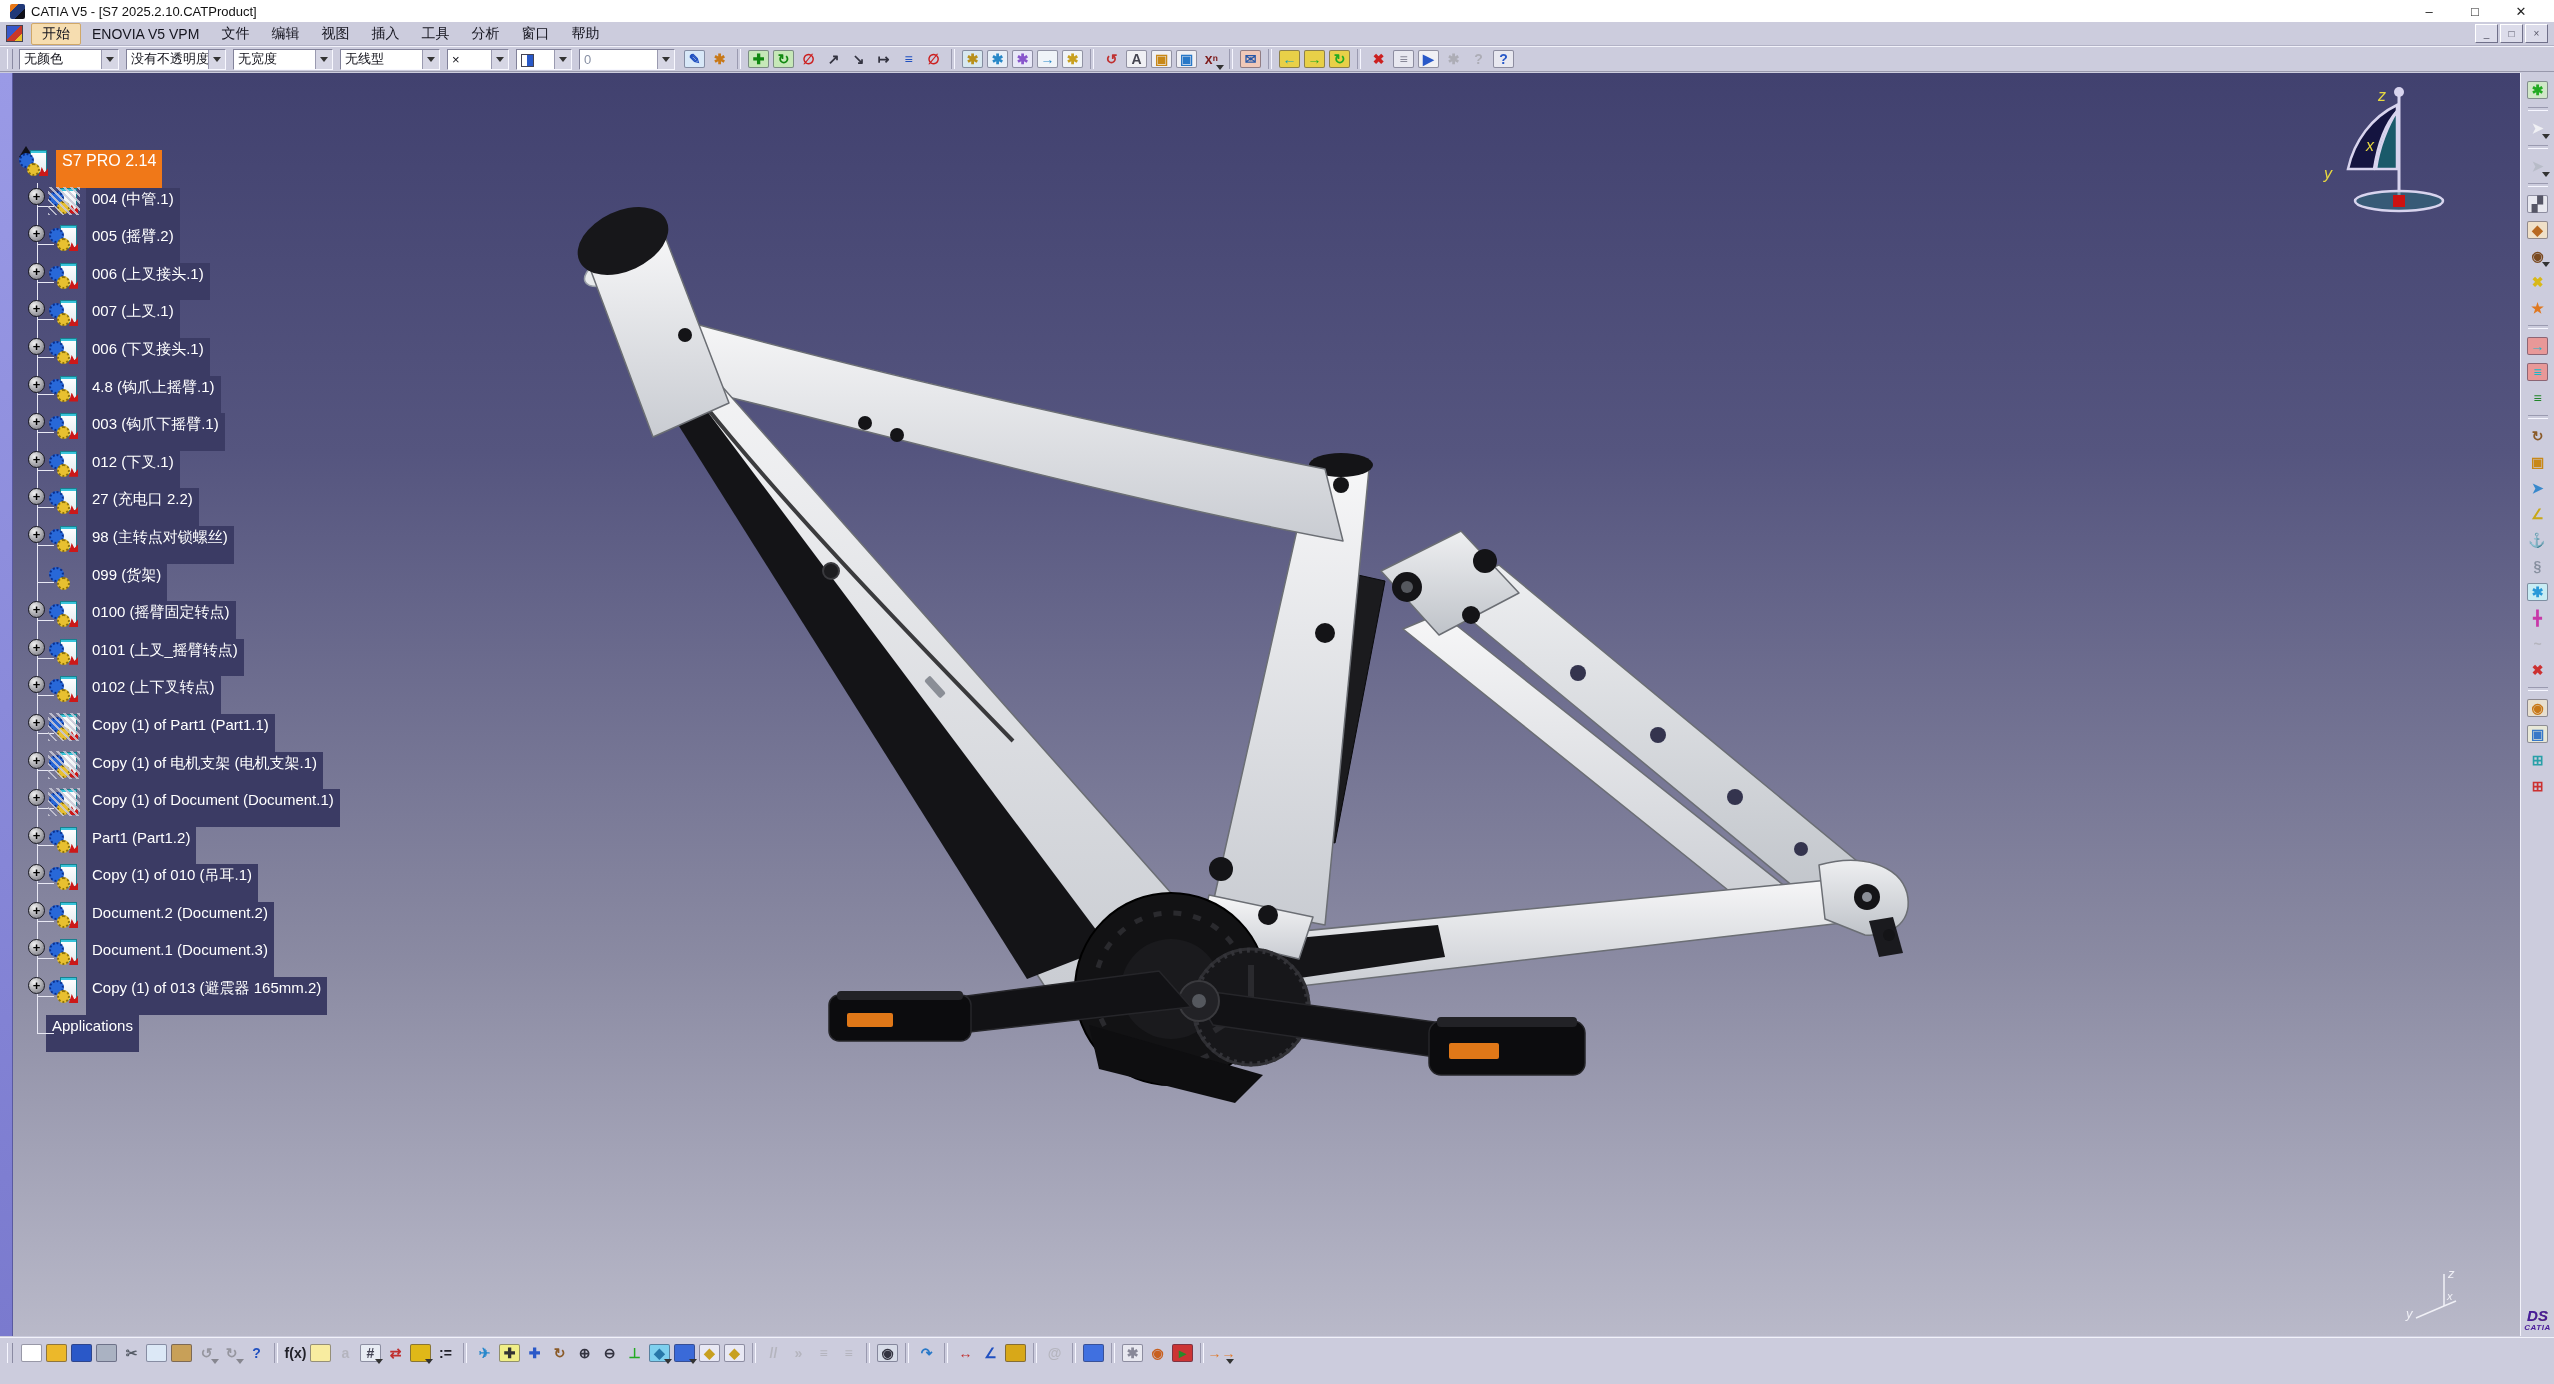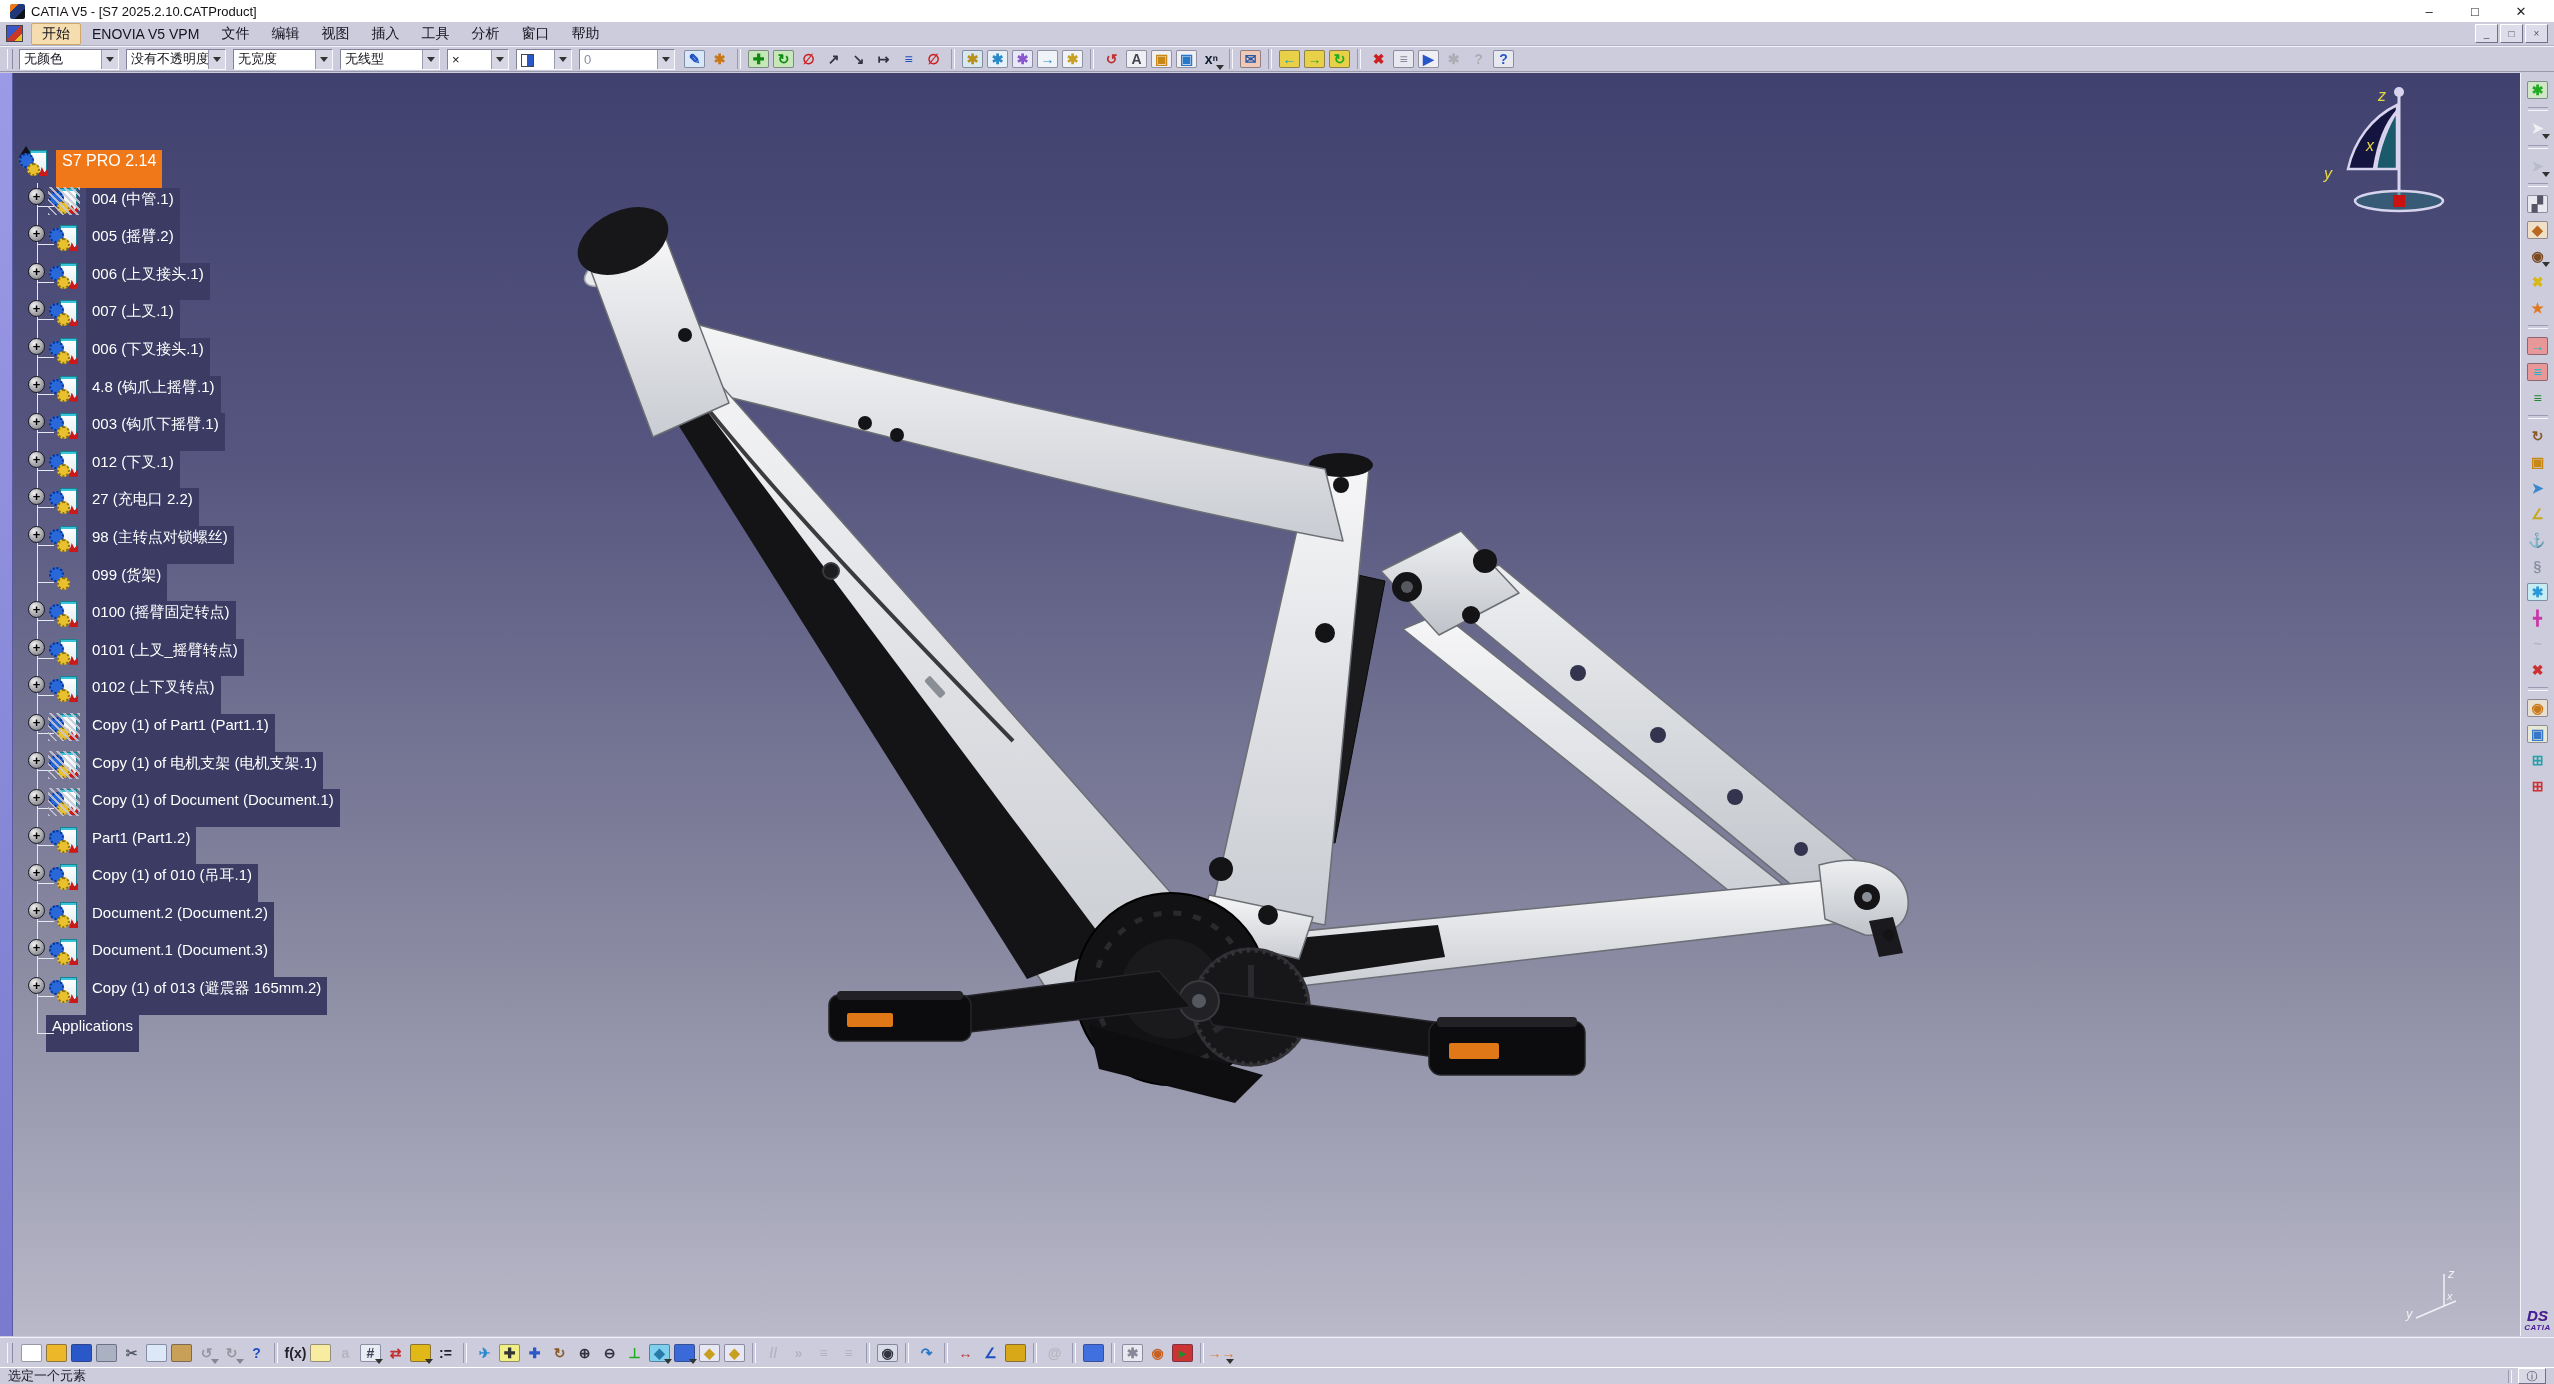--- a/index.html
+++ b/index.html
@@ -216,21 +216,21 @@
         </span>
         <span class="ticon">
           <span class="chip" style="background: rgb(240, 240, 244);"></span>
           <span class="glyph" style="color: rgb(200, 136, 24);">▣</span>
         </span>
         <span class="ticon">
           <span class="chip" style="background: rgb(240, 240, 244);"></span>
           <span class="glyph" style="color: rgb(40, 120, 200);">▣</span>
         </span>
         <span class="ticon">
-          <span class="glyph" style="color: #0f172a;">xⁿ</span>
+          <span class="glyph" style="color: #7f1d1d;">xⁿ</span>
           <span class="caret"></span>
         </span>
         <span class="tsep"></span>
         <span class="ticon">
           <span class="chip" style="background: rgb(240, 200, 184);"></span>
           <span class="glyph" style="color: rgb(40, 88, 168);">✉</span>
         </span>
         <span class="tsep"></span>
         <span class="ticon">
           <span class="chip" style="background: rgb(232, 208, 72);"></span>
@@ -883,21 +883,14 @@
           <span class="glyph" style="color: rgb(42, 138, 42);">▸</span>
         </span>
         <span class="tsep"></span>
         <span class="ticon">
           <span class="glyph" style="color: rgb(224, 120, 40);">→→</span>
           <span class="caret"></span>
         </span>
       </span>
   </div>
 
-  <div class="statusbar">
-    <span>选定一个元素</span>
-    <div class="status-right">
-      <span class="status-div"></span>
-      <span class="info-btn">ⓘ</span>
-    </div>
-  </div>
 
 </div>
 
 </body></html>

